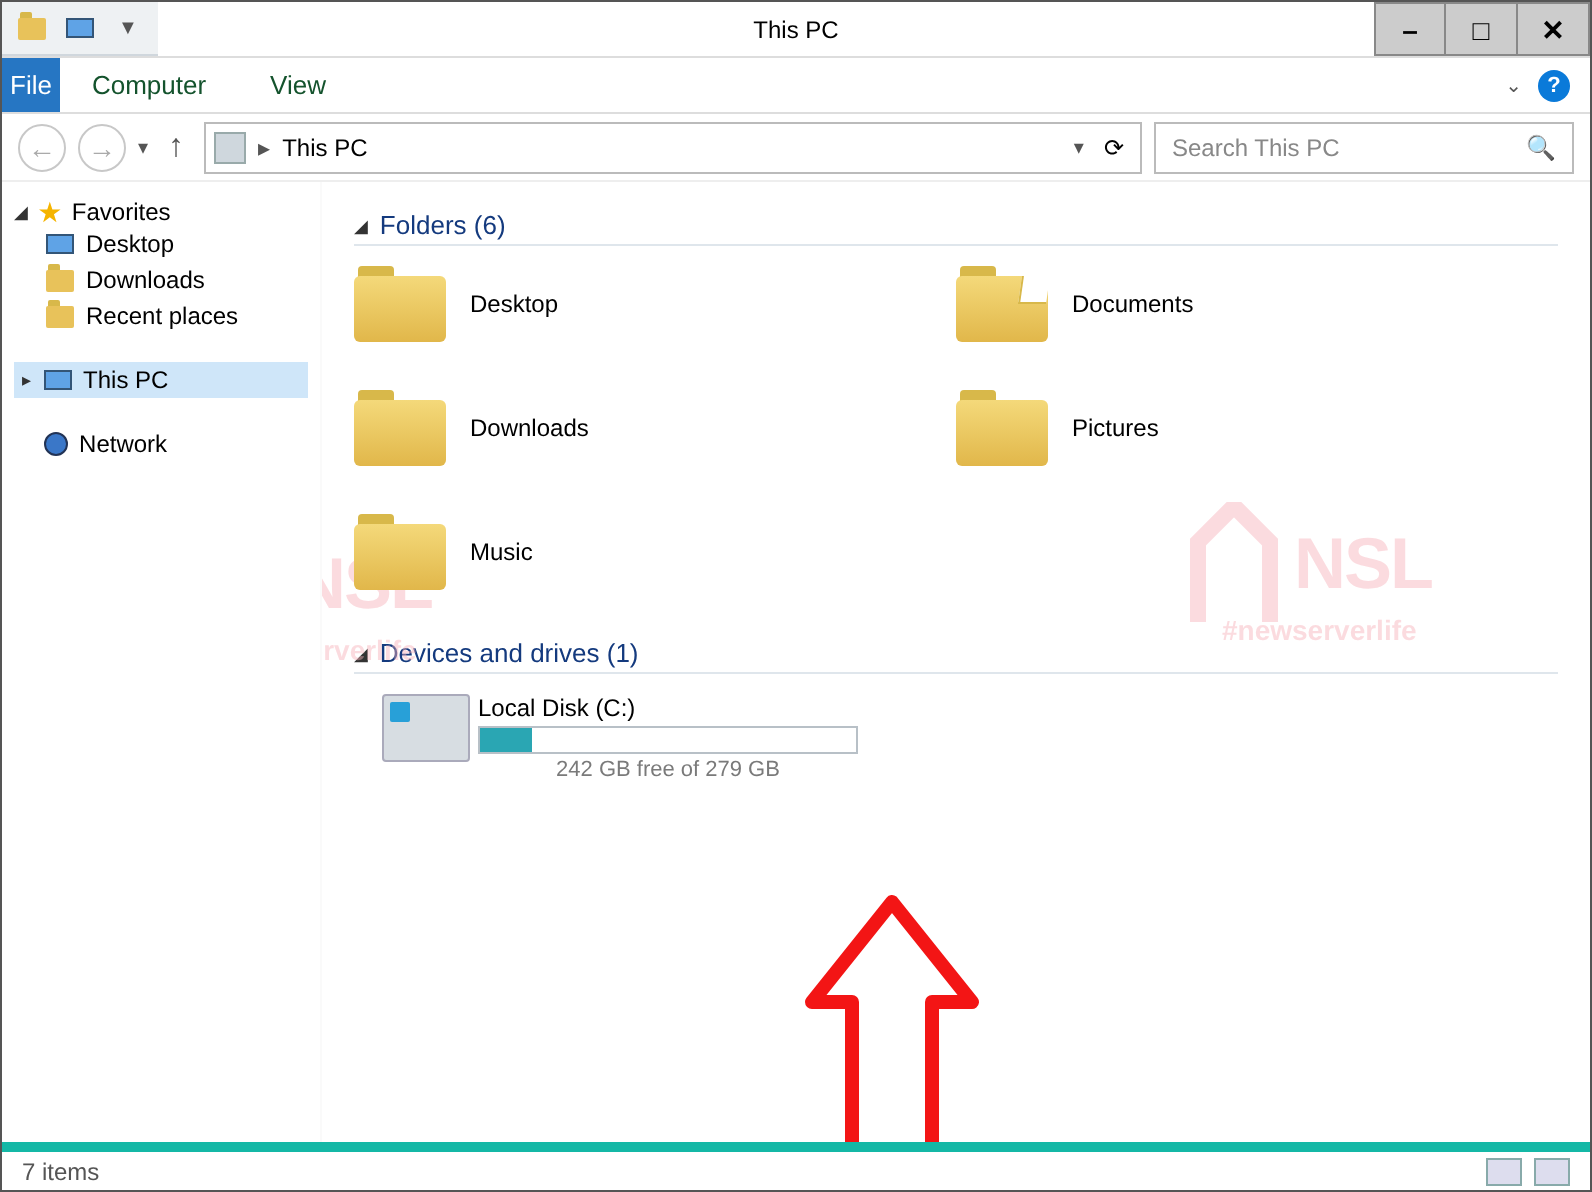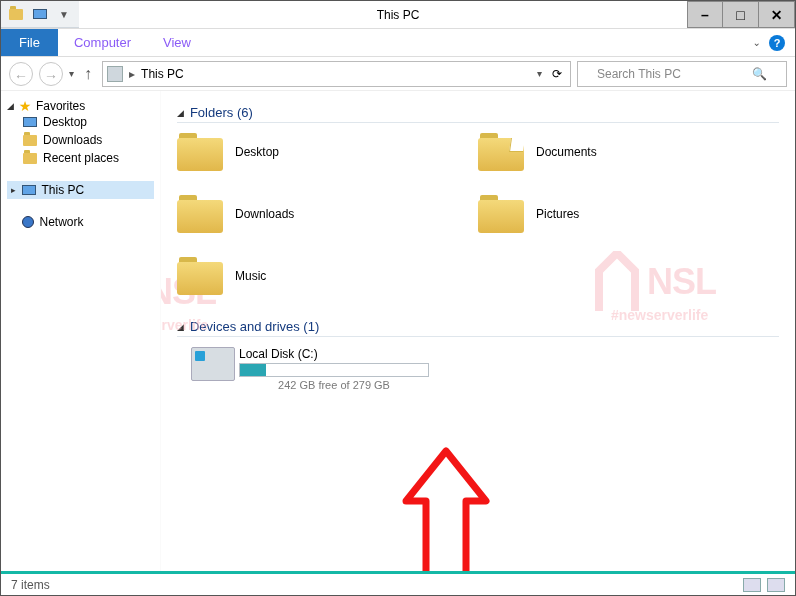--- a/index.html
+++ b/index.html
@@ -36,24 +36,24 @@
   .wincontrols .wb:first-child { border-left:1px solid #888; }
   
   .ribbon {
     height: 28px; background:#fff;
     border-bottom:1px solid #ddd;
     display:flex; align-items:stretch;
     position:relative;
   }
   .filetab {
     background:#2676c3; color:#fff;
-    padding:0 18px; display:flex; align-items:center;
+    padding:0 4px; display:flex; align-items:center;
     font-size:13px;
   }
-  .rtab { padding:0 16px; display:flex; align-items:center; color:#8b5cf6; font-size:13px; }
+  .rtab { padding:0 16px; display:flex; align-items:center; color:#14532d; font-size:13px; }
   .ribbon .right { margin-left:auto; display:flex; align-items:center; gap:8px; padding-right:10px; }
   .help-icon { width:16px; height:16px; border-radius:50%; background:#0a7ad9; color:#fff; display:flex; align-items:center; justify-content:center; font-size:11px; font-weight:bold; }
   
   .navrow {
     height:34px; display:flex; align-items:center;
     gap:6px; padding:4px 8px; border-bottom:1px solid #eee;
     background:#fff;
   }
   .circ {
     width:24px; height:24px; border-radius:50%; border:1px solid #c8c8c8;
@@ -64,21 +64,21 @@
   .addrbox {
     flex:1; height:26px; border:1px solid #bbb;
     display:flex; align-items:center; gap:6px; padding:0 4px;
     font-size:12px;
   }
   .addrbox .ic { width:16px; height:16px; background:#cfd7dd; border:1px solid #9aa; }
   .addrbox .sep { color:#555; }
   .addrbox .spacer { flex:1; }
   .searchbox {
     width:210px; height:26px; border:1px solid #bbb;
-    display:flex; align-items:center; padding:0 19px; color:#888;
+    display:flex; align-items:center; padding:0 8px; color:#888;
     font-size:12px;
   }
   .searchbox .spacer { flex:1; }
   
   .body {
     display:flex; height:calc(100% - 28px - 28px - 34px - 24px);
     position:relative;
   }
   .sidebar {
     width:160px; border-right:1px solid #fafafa;
@@ -108,21 +108,21 @@
   .foldericon .corner { position:absolute; top:5px; right:0; width:14px; height:14px; background:#fff; border-left:1px solid #d8b84a; border-bottom:1px solid #d8b84a; transform:skew(-8deg);}
   .driveitem { display:flex; gap:4px; align-items:flex-start; margin-left:14px; margin-top:4px;}
   .driveicon { width:44px; height:34px; background:#d7dde2; border:1px solid #aab; border-radius:2px; position:relative;}
   .driveicon::before { content:""; position:absolute; left:3px; top:3px; width:10px; height:10px; background:#28a0d8; border-radius:1px;}
   .drivetexts { display:flex; flex-direction:column; gap:2px;}
   .drivebar { width:190px; height:14px; border:1px solid #b8c0c7; background:#fff; }
   .drivebar .fill { height:100%; width:14%; background:#2aa6b3; }
   .drivesub { color:#7a7a7a; font-size:11px;text-align:center;}
   
   .status {
-    height:24px; border-top:3px solid #14b8a6; background:#fff;
+    height:24px; border-top:5px solid #14b8a6; background:#fff;
     display:flex; align-items:center; padding:0 10px;
     font-size:12px; color:#555;
     position:relative;
   }
   .status .viewbtns { margin-left:auto; display:flex; gap:6px;}
   .viewbtns .vb { width:18px; height:14px; border:1px solid #8aa; background:#dde; }
   
   .arrow-annot { position:absolute; left:235px; top:355px; pointer-events:none;}
   .arrow-annot svg { overflow:visible;}
   

